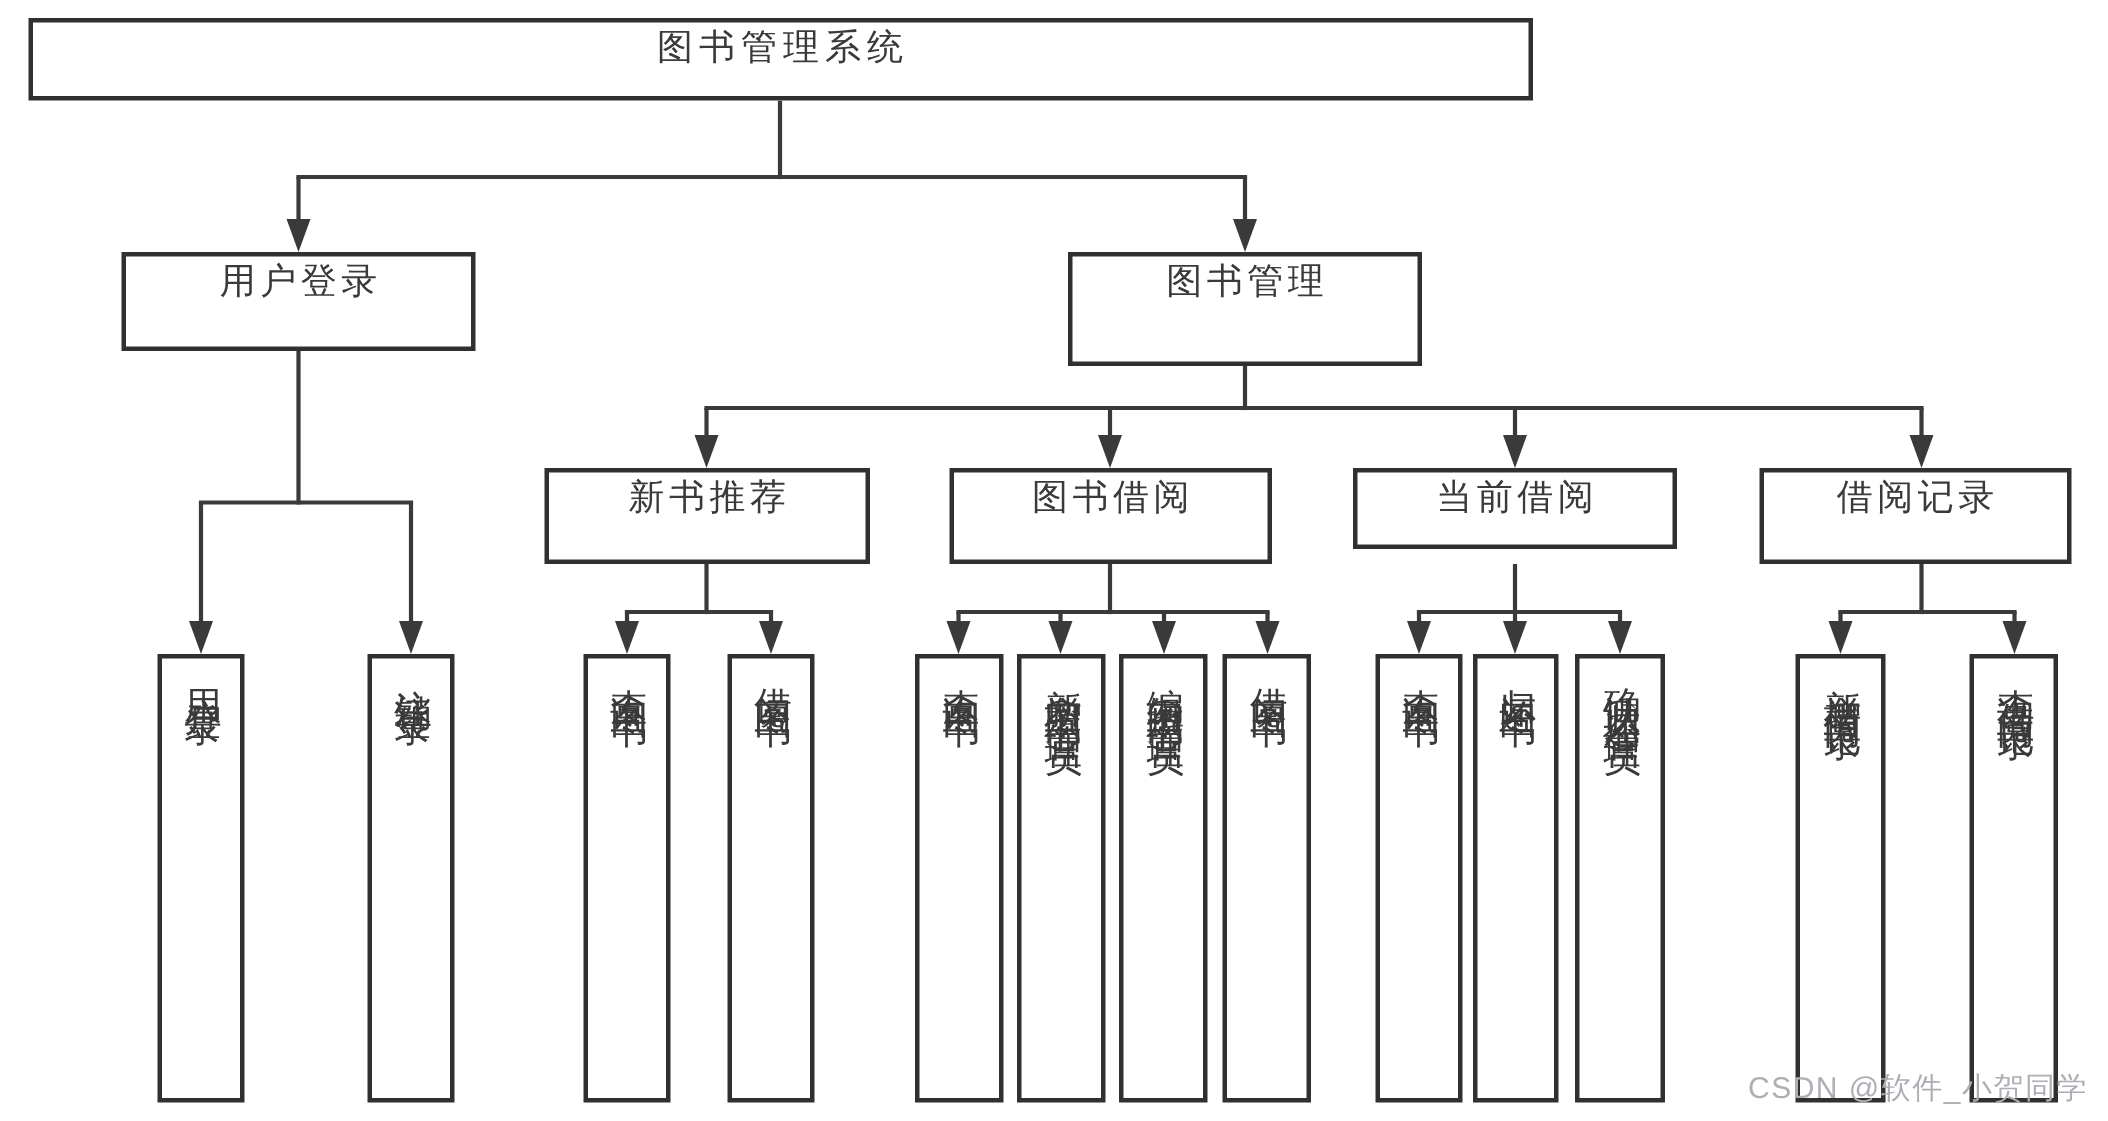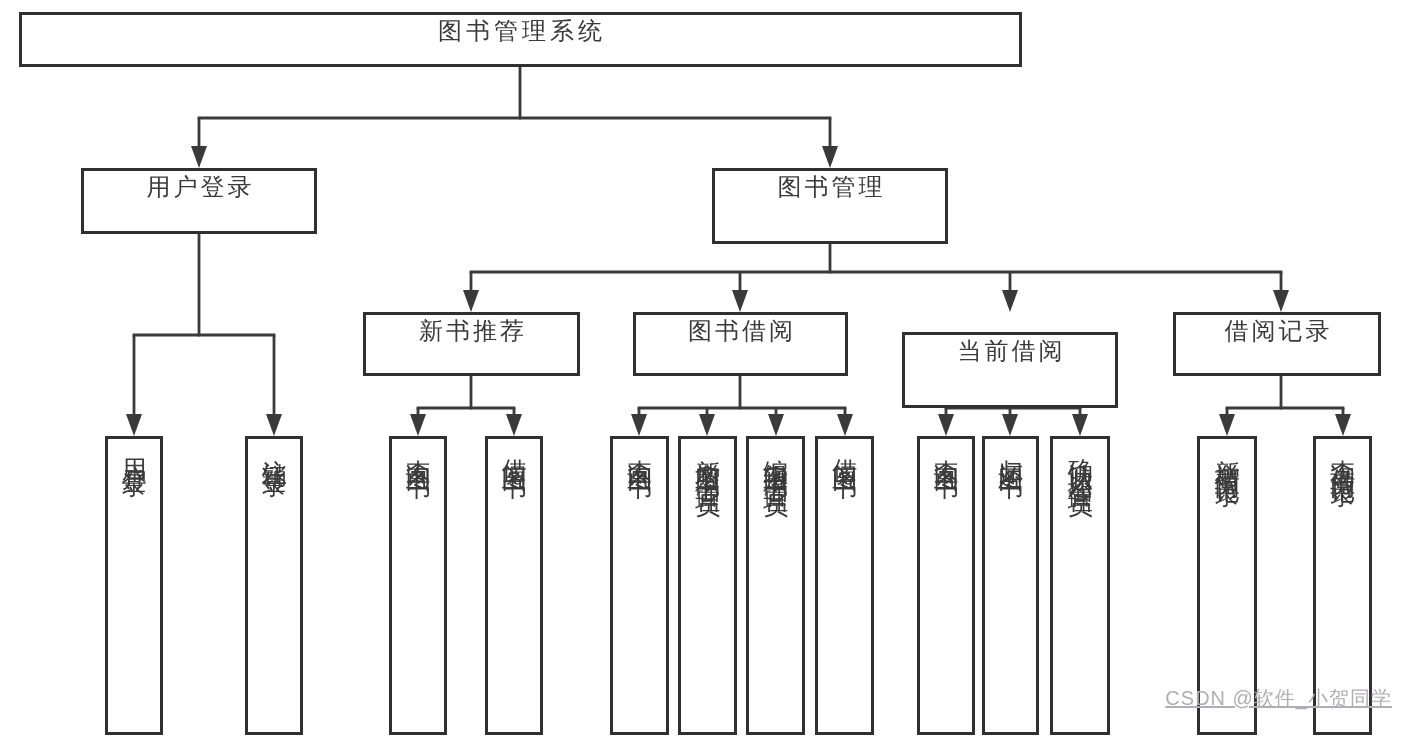--- a/index.html
+++ b/index.html
@@ -55,28 +55,27 @@
   .box .v-label {
     writing-mode: vertical-rl;
     text-orientation: mixed;
     font-size: 25px;
     letter-spacing: 5px;
     line-height: 1.1;
     white-space: nowrap;
   }
   .watermark {
     position: absolute;
-    top: 685px;
+    top: 712px;
     right: 13px;
     font-size: 20px;
     letter-spacing: 1px;
     color: var(--color-watermark);
     z-index: 5;
     white-space: nowrap;
-    text-decoration: underline;
   }
 </style>
 </head>
 <body>
 
 <div class="stage">
 
   <svg class="connectors" viewBox="0 0 1405 747" xmlns="http://www.w3.org/2000/svg">
 
     <g>
@@ -163,21 +162,21 @@
   <div class="box" style="left:712px; top:168px; width:236px; height:76px;">
     <span class="h-label">图书管理</span>
   </div>
 
   <div class="box" style="left:633px; top:312px; width:215px; height:64px;">
     <span class="h-label">图书借阅</span>
   </div>
   <div class="box" style="left:363px; top:312px; width:217px; height:64px;">
     <span class="h-label">新书推荐</span>
   </div>
-  <div class="box" style="left:902px; top:312px; width:216px; height:76px;margin-top:20px;">
+  <div class="box" style="left:902px; top:312px; width:216px; height:54px;">
     <span class="h-label">当前借阅</span>
   </div>
   <div class="box" style="left:1173px; top:312px; width:208px; height:64px;">
     <span class="h-label">借阅记录</span>
   </div>
 
   <div class="box leaf" style="left:105px; top:436px; width:58px; height:299px;">
     <span class="v-label">用户登录</span>
   </div>
   <div class="box leaf" style="left:245px; top:436px; width:58px; height:299px;">

